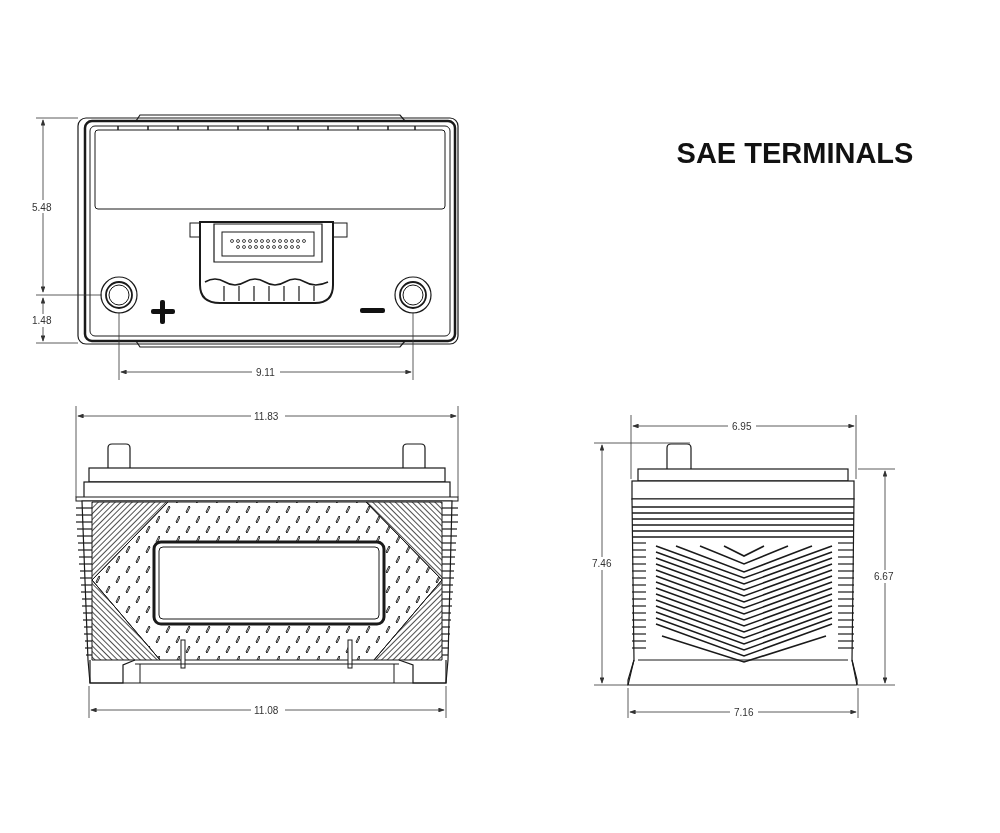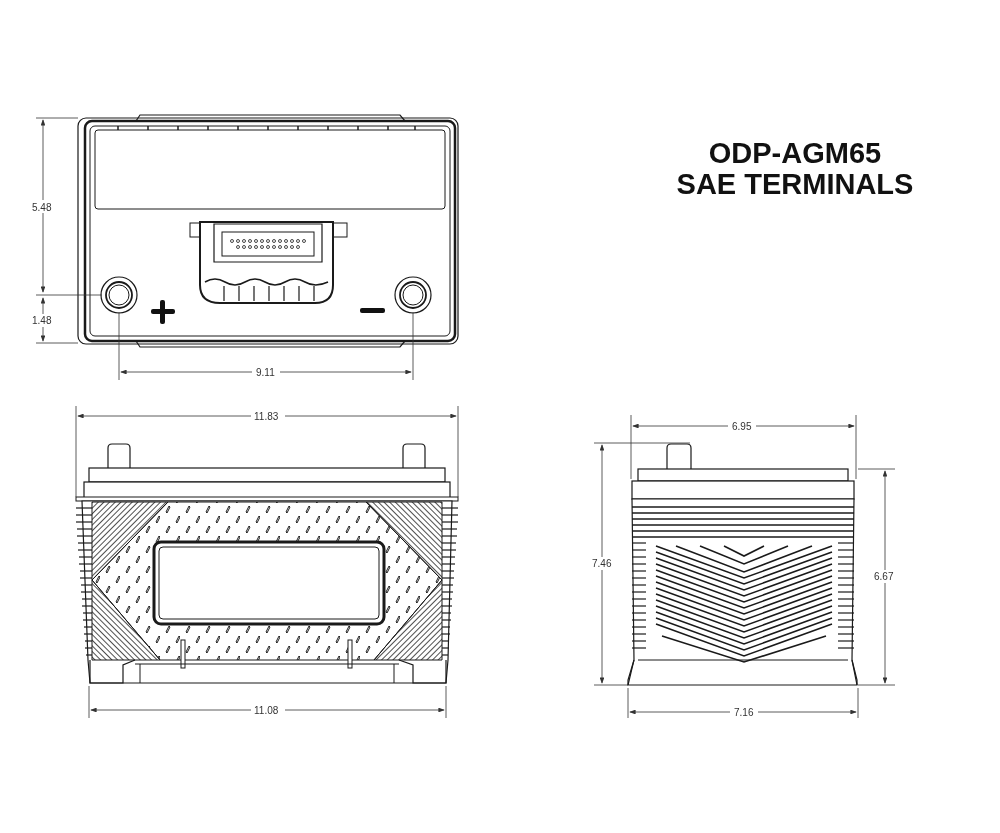--- a/index.html
+++ b/index.html
@@ -6,21 +6,20 @@
   body { width:1000px; height:833px; position:relative; overflow:hidden; font-family:"Liberation Sans", sans-serif; }
   #drawing { position:absolute; left:0; top:0; }
   .dim-text { font-family:"Liberation Sans", sans-serif; font-size:10px; fill:#333333; }
   .title { position:absolute; left:660px; top:138px; width:270px; text-align:center; font-family:"Liberation Sans", sans-serif; font-weight:bold; font-size:29px; line-height:31px; color:#111111; }
   .title div { white-space:nowrap; }
 </style>
 </head>
 <body>
 
 <div class="title">
-  <div>ODP-AGM65</div>
   <div>SAE TERMINALS</div>
 </div>
 
 <svg id="drawing" width="1000" height="833" viewBox="0 0 1000 833" xmlns="http://www.w3.org/2000/svg">
   <defs>
     <marker id="arr" markerWidth="8" markerHeight="6" refX="7" refY="3" orient="auto-start-reverse">
       <path d="M0,0 L8,3 L0,6 z" fill="#333"></path>
     </marker>
     <pattern id="diamonds" width="20" height="20" patternUnits="userSpaceOnUse">
       <path d="M6,12 L9,6 L10,7 L7,13 z" fill="none" stroke="#222" stroke-width="1"></path>

